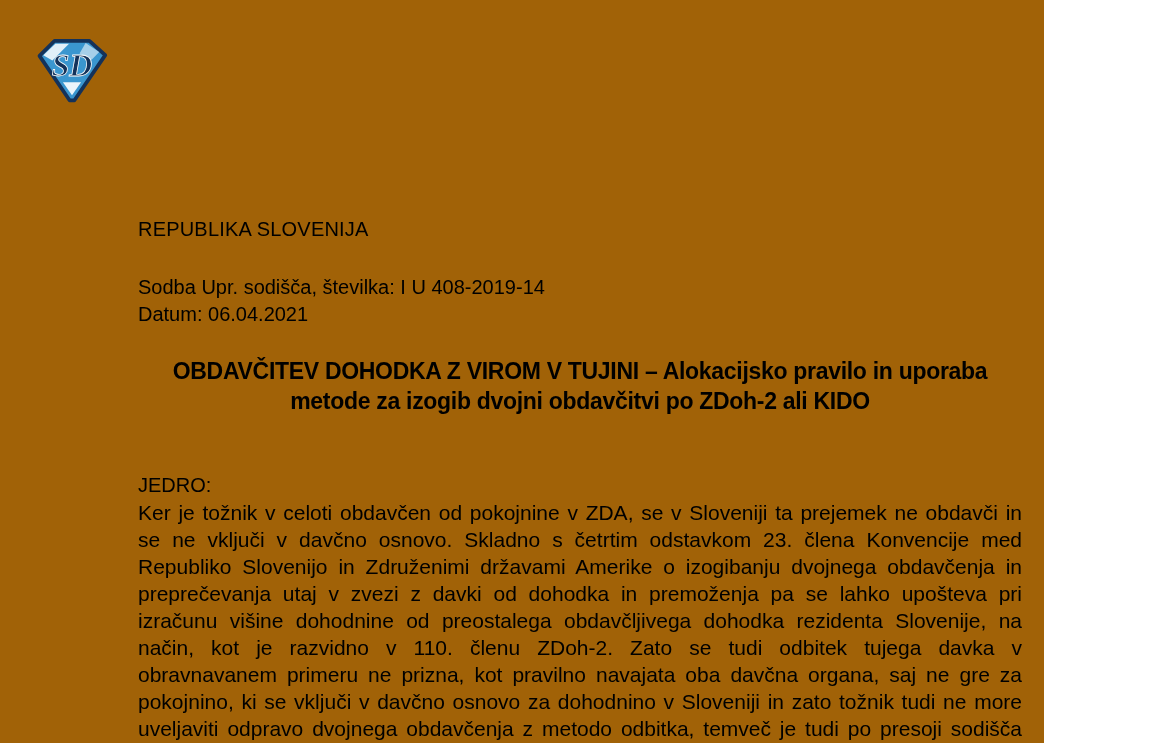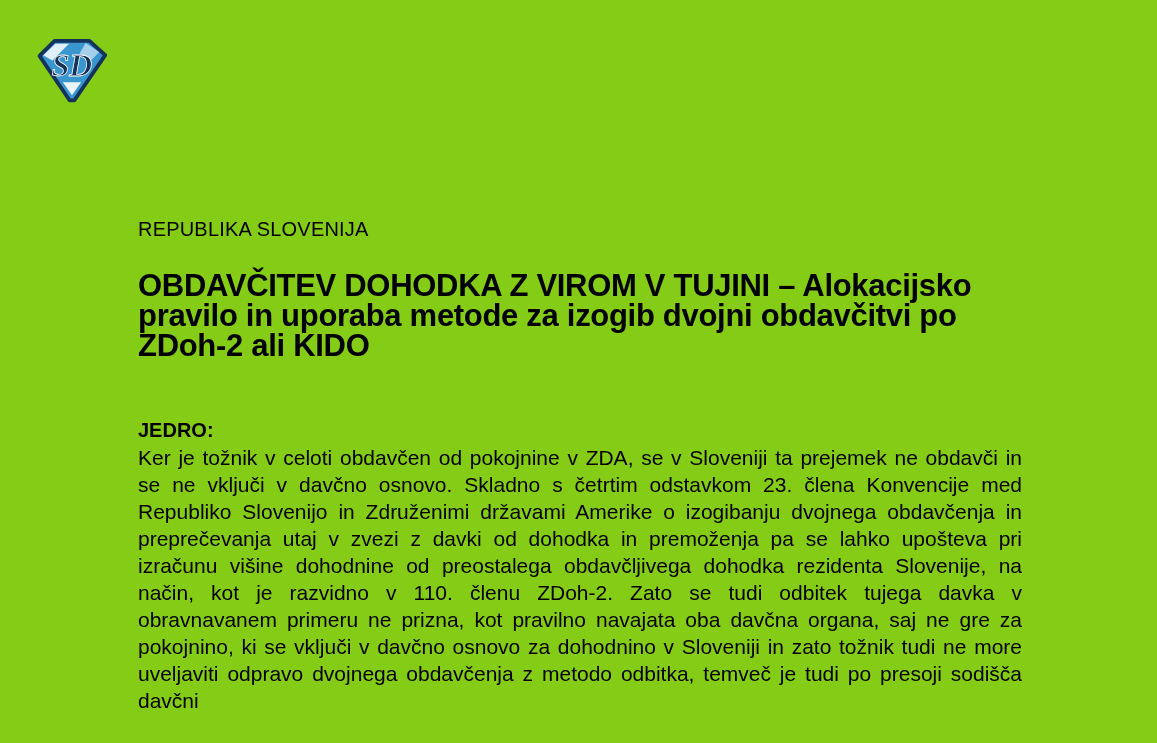--- a/index.html
+++ b/index.html
@@ -6,23 +6,23 @@
   html, body { background: #ffffff; }
   body {
     width: 1157px;
     height: 743px;
     overflow: hidden;
     font-family: "Liberation Sans", "DejaVu Sans", sans-serif;
     color: #000000;
   }
   .page {
     position: relative;
-    width: 1157px;
+    width: 1044px;
     height: 743px;
-    background: #84cc16;
+    background: #a16207;
     overflow: hidden;
   }
   .logo {
     position: absolute;
     left: 34px;
     top: 37px;
     width: 76px;
     height: 68px;
   }
   .content {
@@ -37,31 +37,31 @@
     line-height: 27px;
     letter-spacing: 0.2px;
   }
   .meta-block {
     margin-top: 31px;
     font-size: 20px;
     line-height: 27px;
   }
   .doc-title {
     margin-top: 28px;
-    font-size: 31px;
+    font-size: 23px;
     line-height: 30px;
     font-weight: bold;
-    text-align: left;
+    text-align: center;
     letter-spacing: -0.3px;
   }
   .core-heading {
     margin-top: 56px;
     font-size: 20px;
     line-height: 27px;
-    font-weight: bold;
+    font-weight: normal;
   }
   .core-paragraph {
     font-size: 21px;
     line-height: 27px;
     text-align: justify;
     text-align-last: justify;
     word-spacing: 1px;
   }
 </style>
 </head>
@@ -79,20 +79,24 @@
 
     <text x="50" y="52" text-anchor="middle" font-family="Liberation Serif, DejaVu Serif, serif" font-size="42" font-weight="bold" font-style="italic" stroke="#ffffff" stroke-width="1" fill="#14325a">SD</text>
   </svg>
 
   <div class="content">
 
     <div class="org-block">
       <div>REPUBLIKA SLOVENIJA</div>
     </div>
 
+    <div class="meta-block">
+      <div>Sodba Upr. sodišča, številka: I U 408-2019-14</div>
+      <div>Datum: 06.04.2021</div>
+    </div>
 
     <h1 class="doc-title">OBDAVČITEV DOHODKA Z VIROM V TUJINI – Alokacijsko pravilo in uporaba metode za izogib dvojni obdavčitvi po ZDoh-2 ali KIDO</h1>
 
     <h2 class="core-heading">JEDRO:</h2>
 
     <p class="core-paragraph">Ker je tožnik v celoti obdavčen od pokojnine v ZDA, se v Sloveniji ta prejemek ne obdavči in se ne vključi v davčno osnovo. Skladno s četrtim odstavkom 23. člena Konvencije med Republiko Slovenijo in Združenimi državami Amerike o izogibanju dvojnega obdavčenja in preprečevanja utaj v zvezi z davki od dohodka in premoženja pa se lahko upošteva pri izračunu višine dohodnine od preostalega obdavčljivega dohodka rezidenta Slovenije, na način, kot je razvidno v 110. členu ZDoh-2. Zato se tudi odbitek tujega davka v obravnavanem primeru ne prizna, kot pravilno navajata oba davčna organa, saj ne gre za pokojnino, ki se vključi v davčno osnovo za dohodnino v Sloveniji in zato tožnik tudi ne more uveljaviti odpravo dvojnega obdavčenja z metodo odbitka, temveč je tudi po presoji sodišča davčni</p>
 
   </div>
 </div>
 

